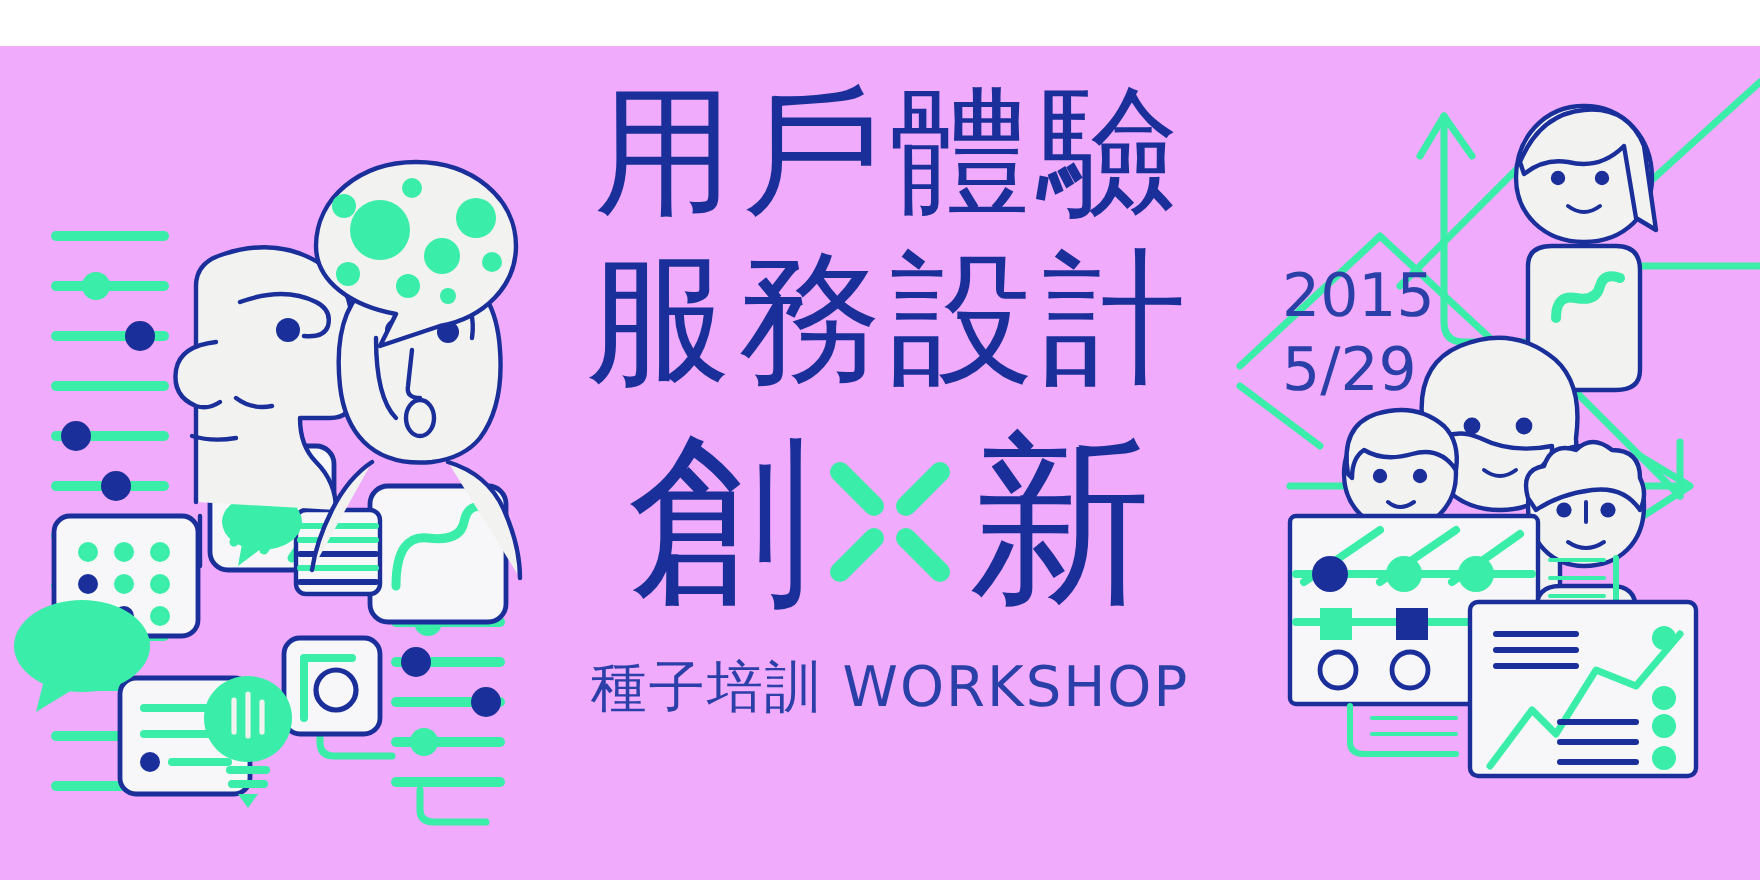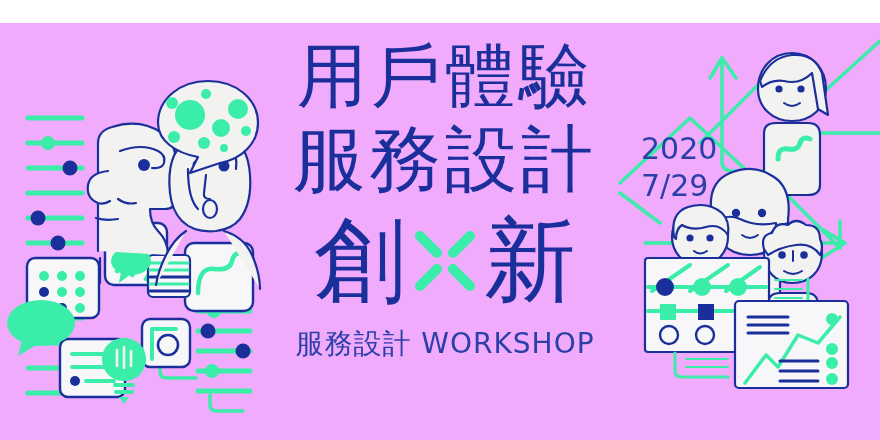--- a/index.html
+++ b/index.html
@@ -442,21 +442,21 @@
         <g stroke="#3aeda8" stroke-width="10" stroke-linecap="round">
           <line x1="8" y1="8" x2="25" y2="25"></line>
           <line x1="58" y1="8" x2="41" y2="25"></line>
           <line x1="8" y1="58" x2="25" y2="41"></line>
           <line x1="58" y1="58" x2="41" y2="41"></line>
         </g>
       </svg>
       <span class="hl-big">新</span>
     </div>
 
-    <span id="hl-sub">服務設計 WORKSHOP</span>
+    <span id="hl-sub">種子培訓 WORKSHOP</span>
   </div>
 
   <div id="date-block">
-    <div>2020</div>
-    <div>7/29</div>
+    <div>2015</div>
+    <div>5/29</div>
   </div>
 
 </div>
 
 </body></html>

